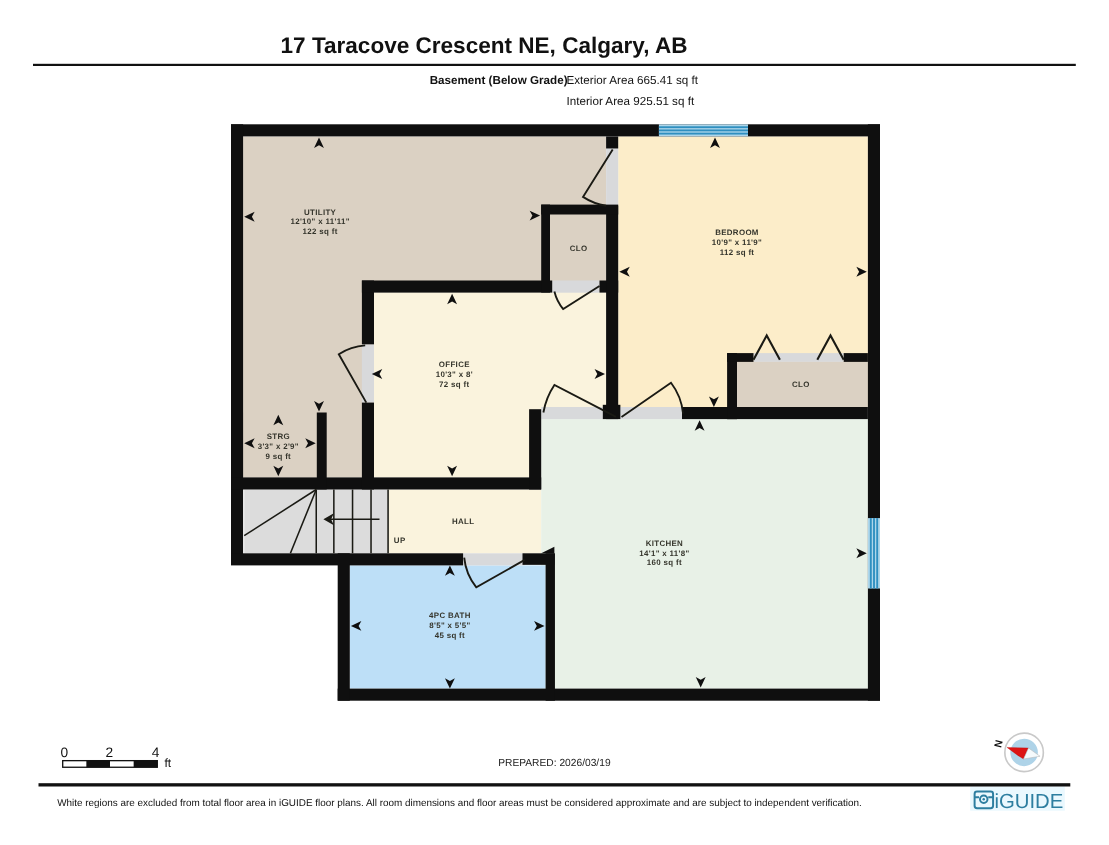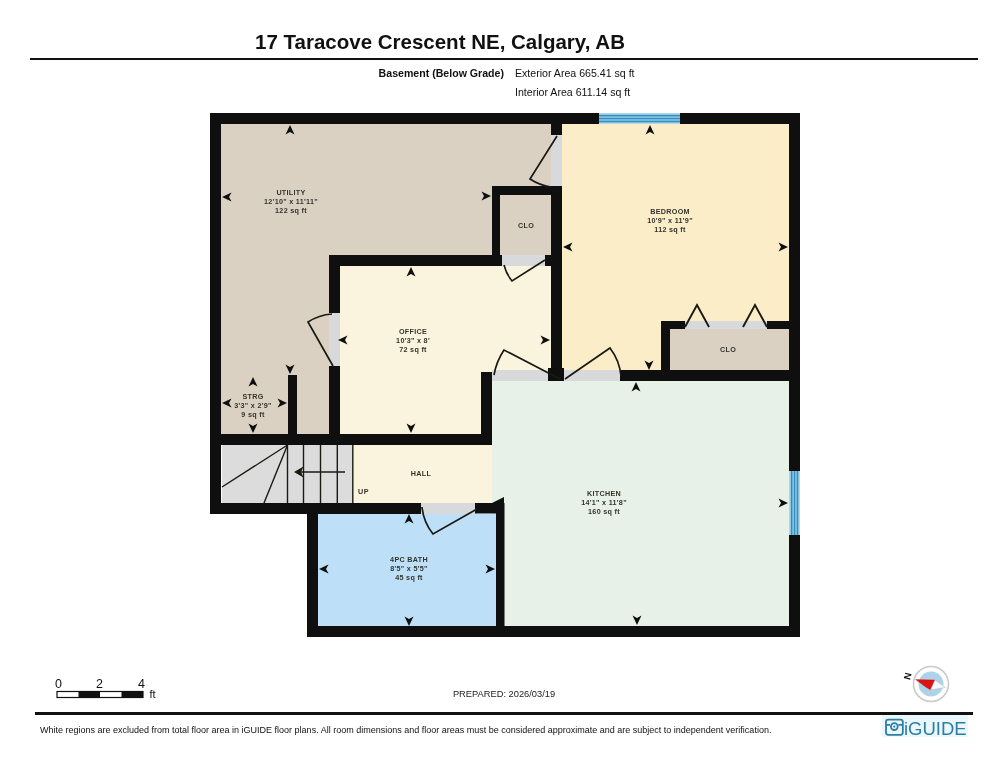--- a/index.html
+++ b/index.html
@@ -6,25 +6,25 @@
   body{font-family:"Liberation Sans", sans-serif;position:relative;}
   .abs{position:absolute;}
 </style>
 </head>
 <body>
 
 <div class="abs" style="left:0;top:29.5px;width:880px;text-align:center;font-size:20.5px;font-weight:bold;color:#111;">17 Taracove Crescent NE, Calgary, AB</div>
 
 <div class="abs" style="left:30px;top:58px;width:948px;height:2px;background:#111;"></div>
 
-<div class="abs" style="left:0;top:67px;width:504px;text-align:right;font-size:10.6px;font-weight:bold;color:#111;">Basement (Below Grade)</div>
+<div class="abs" style="left:12px;top:67px;width:504px;text-align:right;font-size:10.6px;font-weight:bold;color:#111;">Basement (Below Grade)</div>
 
 <div class="abs" style="left:515px;top:67.2px;font-size:10.6px;color:#111;">Exterior Area 665.41 sq ft</div>
 
-<div class="abs" style="left:515px;top:85.7px;font-size:10.6px;color:#111;">Interior Area 611.14 sq ft</div>
+<div class="abs" style="left:515px;top:85.7px;font-size:10.6px;color:#111;">Interior Area 925.51 sq ft</div>
 
 <svg class="abs" style="left:0;top:0;" width="1008" height="768" viewBox="0 0 1008 768">
 <g id="rooms">
 
 <polygon points="221,124 551,124 551,266 340,266 340,434 221,434" fill="#dbd1c3"></polygon>
 
 <rect x="221" y="375" width="67" height="59" fill="#dbd1c3"></rect>
 
 <polygon points="340,266 551,266 551,372 492,372 492,434 340,434" fill="#faf3dd"></polygon>
 
@@ -253,13 +253,13 @@
 <circle cx="894.3" cy="726.6" r="3.4"></circle>
 <circle cx="894.3" cy="726.6" r="1.1" fill="#2d7ea0" stroke="none"></circle>
 </g>
 
 <text x="904" y="734.5" fill="#2d7ea0" font-size="18.5px" text-anchor="start">iGUIDE</text>
 </g>
 </svg>
 
 <div class="abs" style="left:35px;top:712px;width:938px;height:2.5px;background:#111;"></div>
 
-<div class="abs" style="left:40px;top:724.5px;font-size:9px;color:#111;">White regions are excluded from total floor area in iGUIDE floor plans. All room dimensions and floor areas must be considered approximate and are subject to independent verification.</div>
+<div class="abs" style="left:52px;top:724.5px;font-size:9px;color:#111;">White regions are excluded from total floor area in iGUIDE floor plans. All room dimensions and floor areas must be considered approximate and are subject to independent verification.</div>
 
 </body></html>

